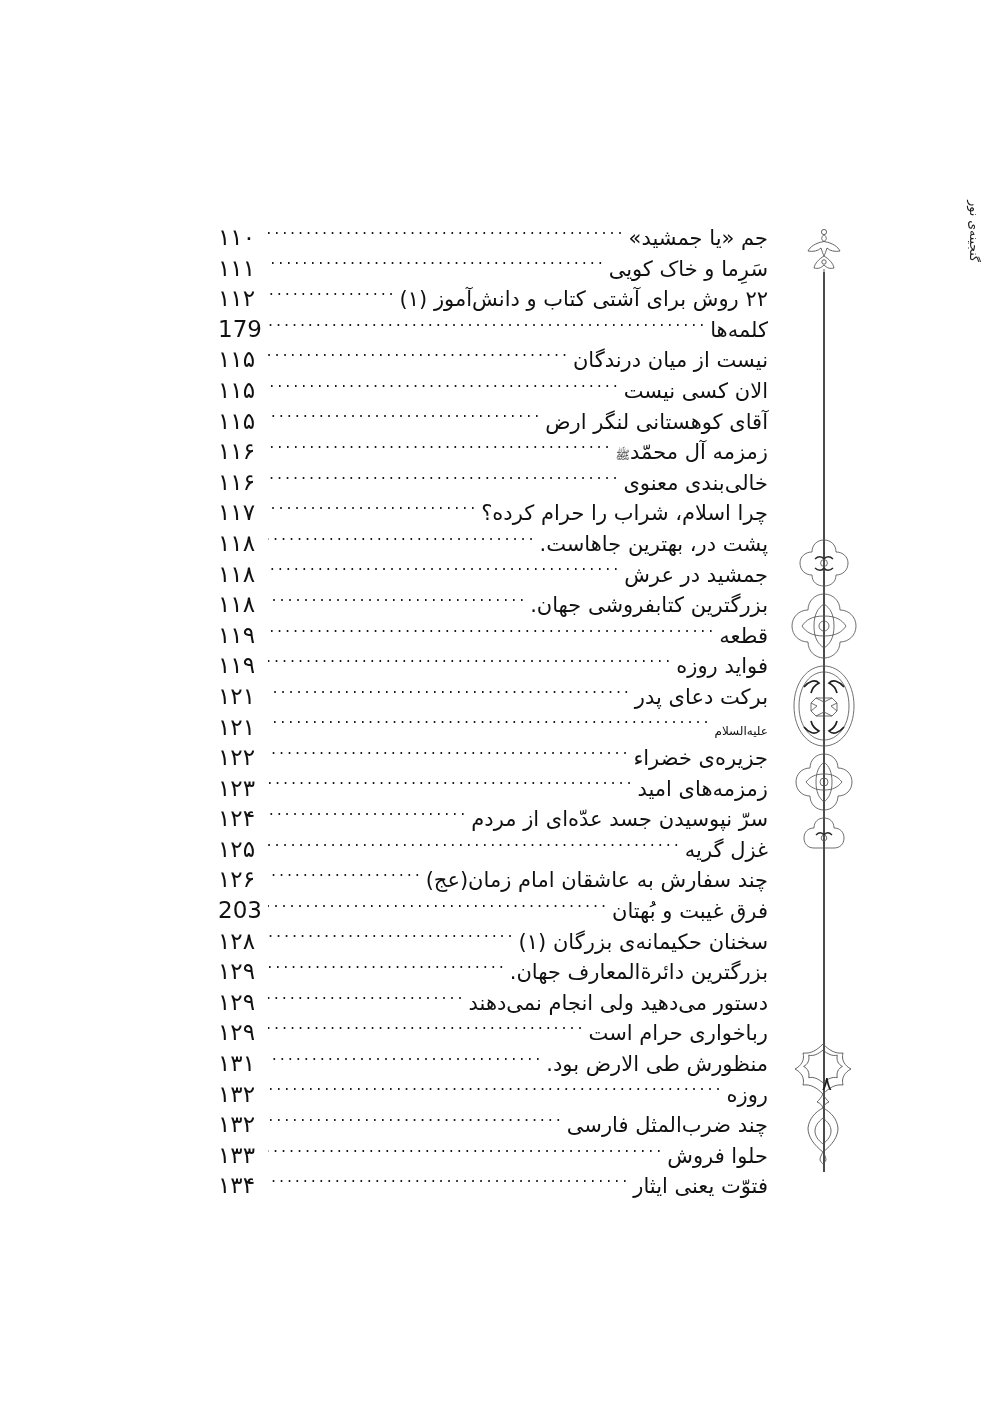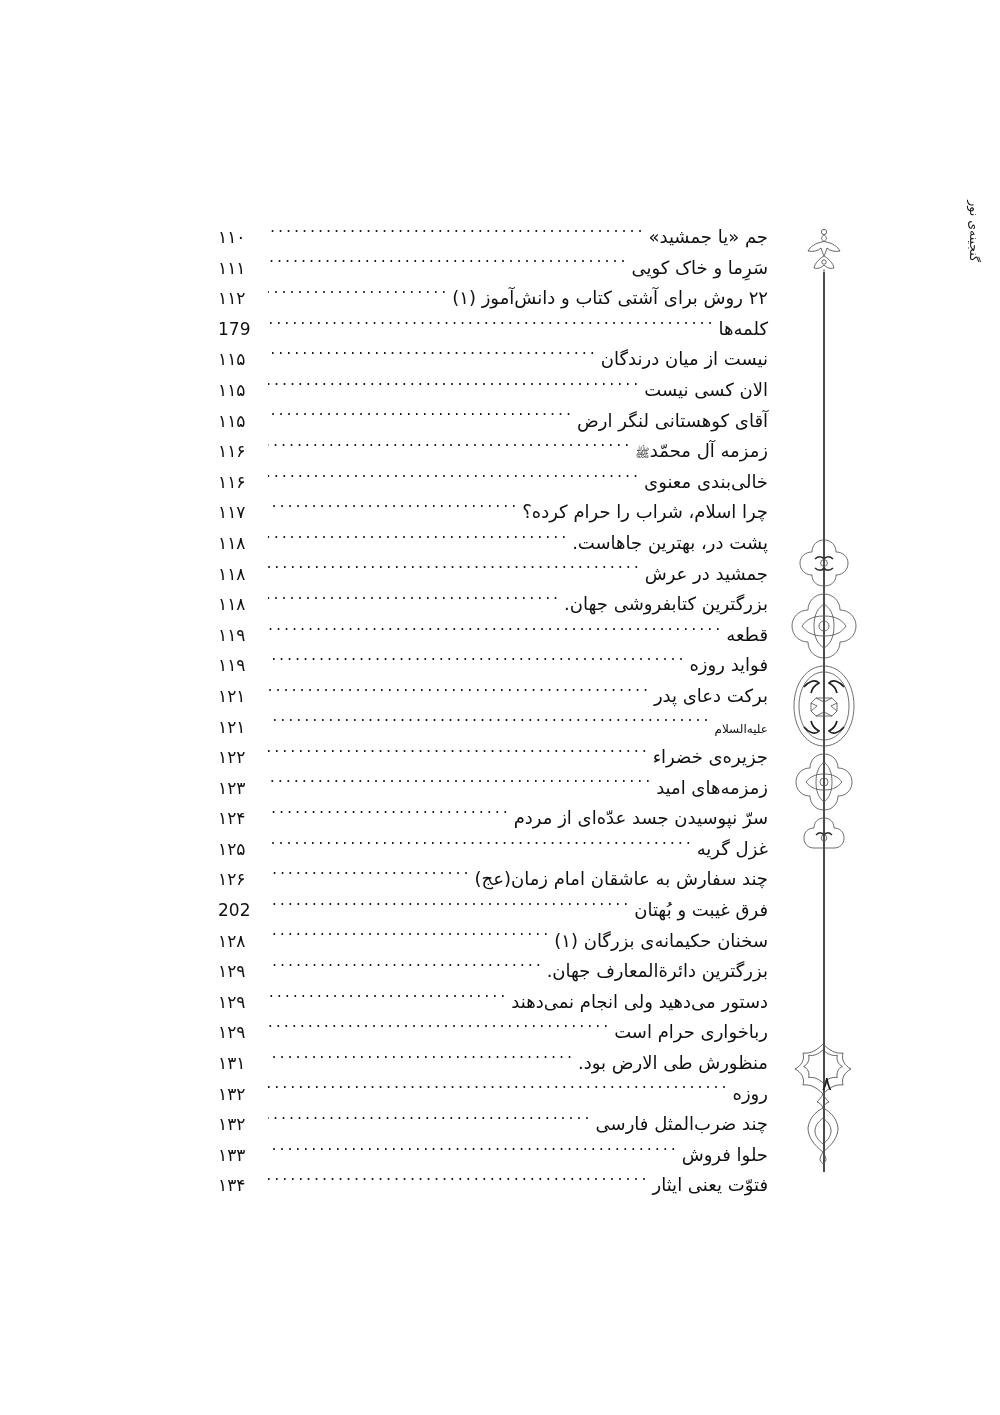--- a/index.html
+++ b/index.html
@@ -38,21 +38,21 @@
     align-items: baseline;
     width: 100%;
     height: 30.6px;
     font-size: 16.5px;
     line-height: 30.6px;
     white-space: nowrap;
   }
 
   .entry-title {
     flex: 0 0 auto;
-    font-size: 18px;
+    font-size: 21px;
     letter-spacing: 0.1px;
   }
 
   .leader {
     flex: 1 1 auto;
     overflow: hidden;
     margin: 0 3px 0 4px;
     position: relative;
     height: 1em;
   }
@@ -63,21 +63,21 @@
     right: 0;
     bottom: 0.04em;
     font-size: 16px;
     letter-spacing: 2.9px;
     color: #1a1a1a;
     white-space: nowrap;
   }
 
   .entry-page {
     flex: 0 0 auto;
-    font-size: 17px;
+    font-size: 23px;
     min-width: 46px;
     text-align: left;
     direction: rtl;
     unicode-bidi: isolate;
   }
 
   .honorific {
     font-size: 12px;
     vertical-align: 0.35em;
     margin: 0 0px;
@@ -260,21 +260,21 @@
         <span class="entry-page">۱۲۵</span>
       </div>
       <div class="toc-row">
         <span class="entry-title">چند سفارش به عاشقان امام زمان(عج)</span>
         <span class="leader"></span>
         <span class="entry-page">۱۲۶</span>
       </div>
       <div class="toc-row">
         <span class="entry-title">فرق غیبت و بُهتان</span>
         <span class="leader"></span>
-        <span class="entry-page">202</span>
+        <span class="entry-page">203</span>
       </div>
       <div class="toc-row">
         <span class="entry-title">سخنان حکیمانه‌ی بزرگان (۱)</span>
         <span class="leader"></span>
         <span class="entry-page">۱۲۸</span>
       </div>
       <div class="toc-row">
         <span class="entry-title">بزرگترین دائرةالمعارف جهان.</span>
         <span class="leader"></span>
         <span class="entry-page">۱۲۹</span>

